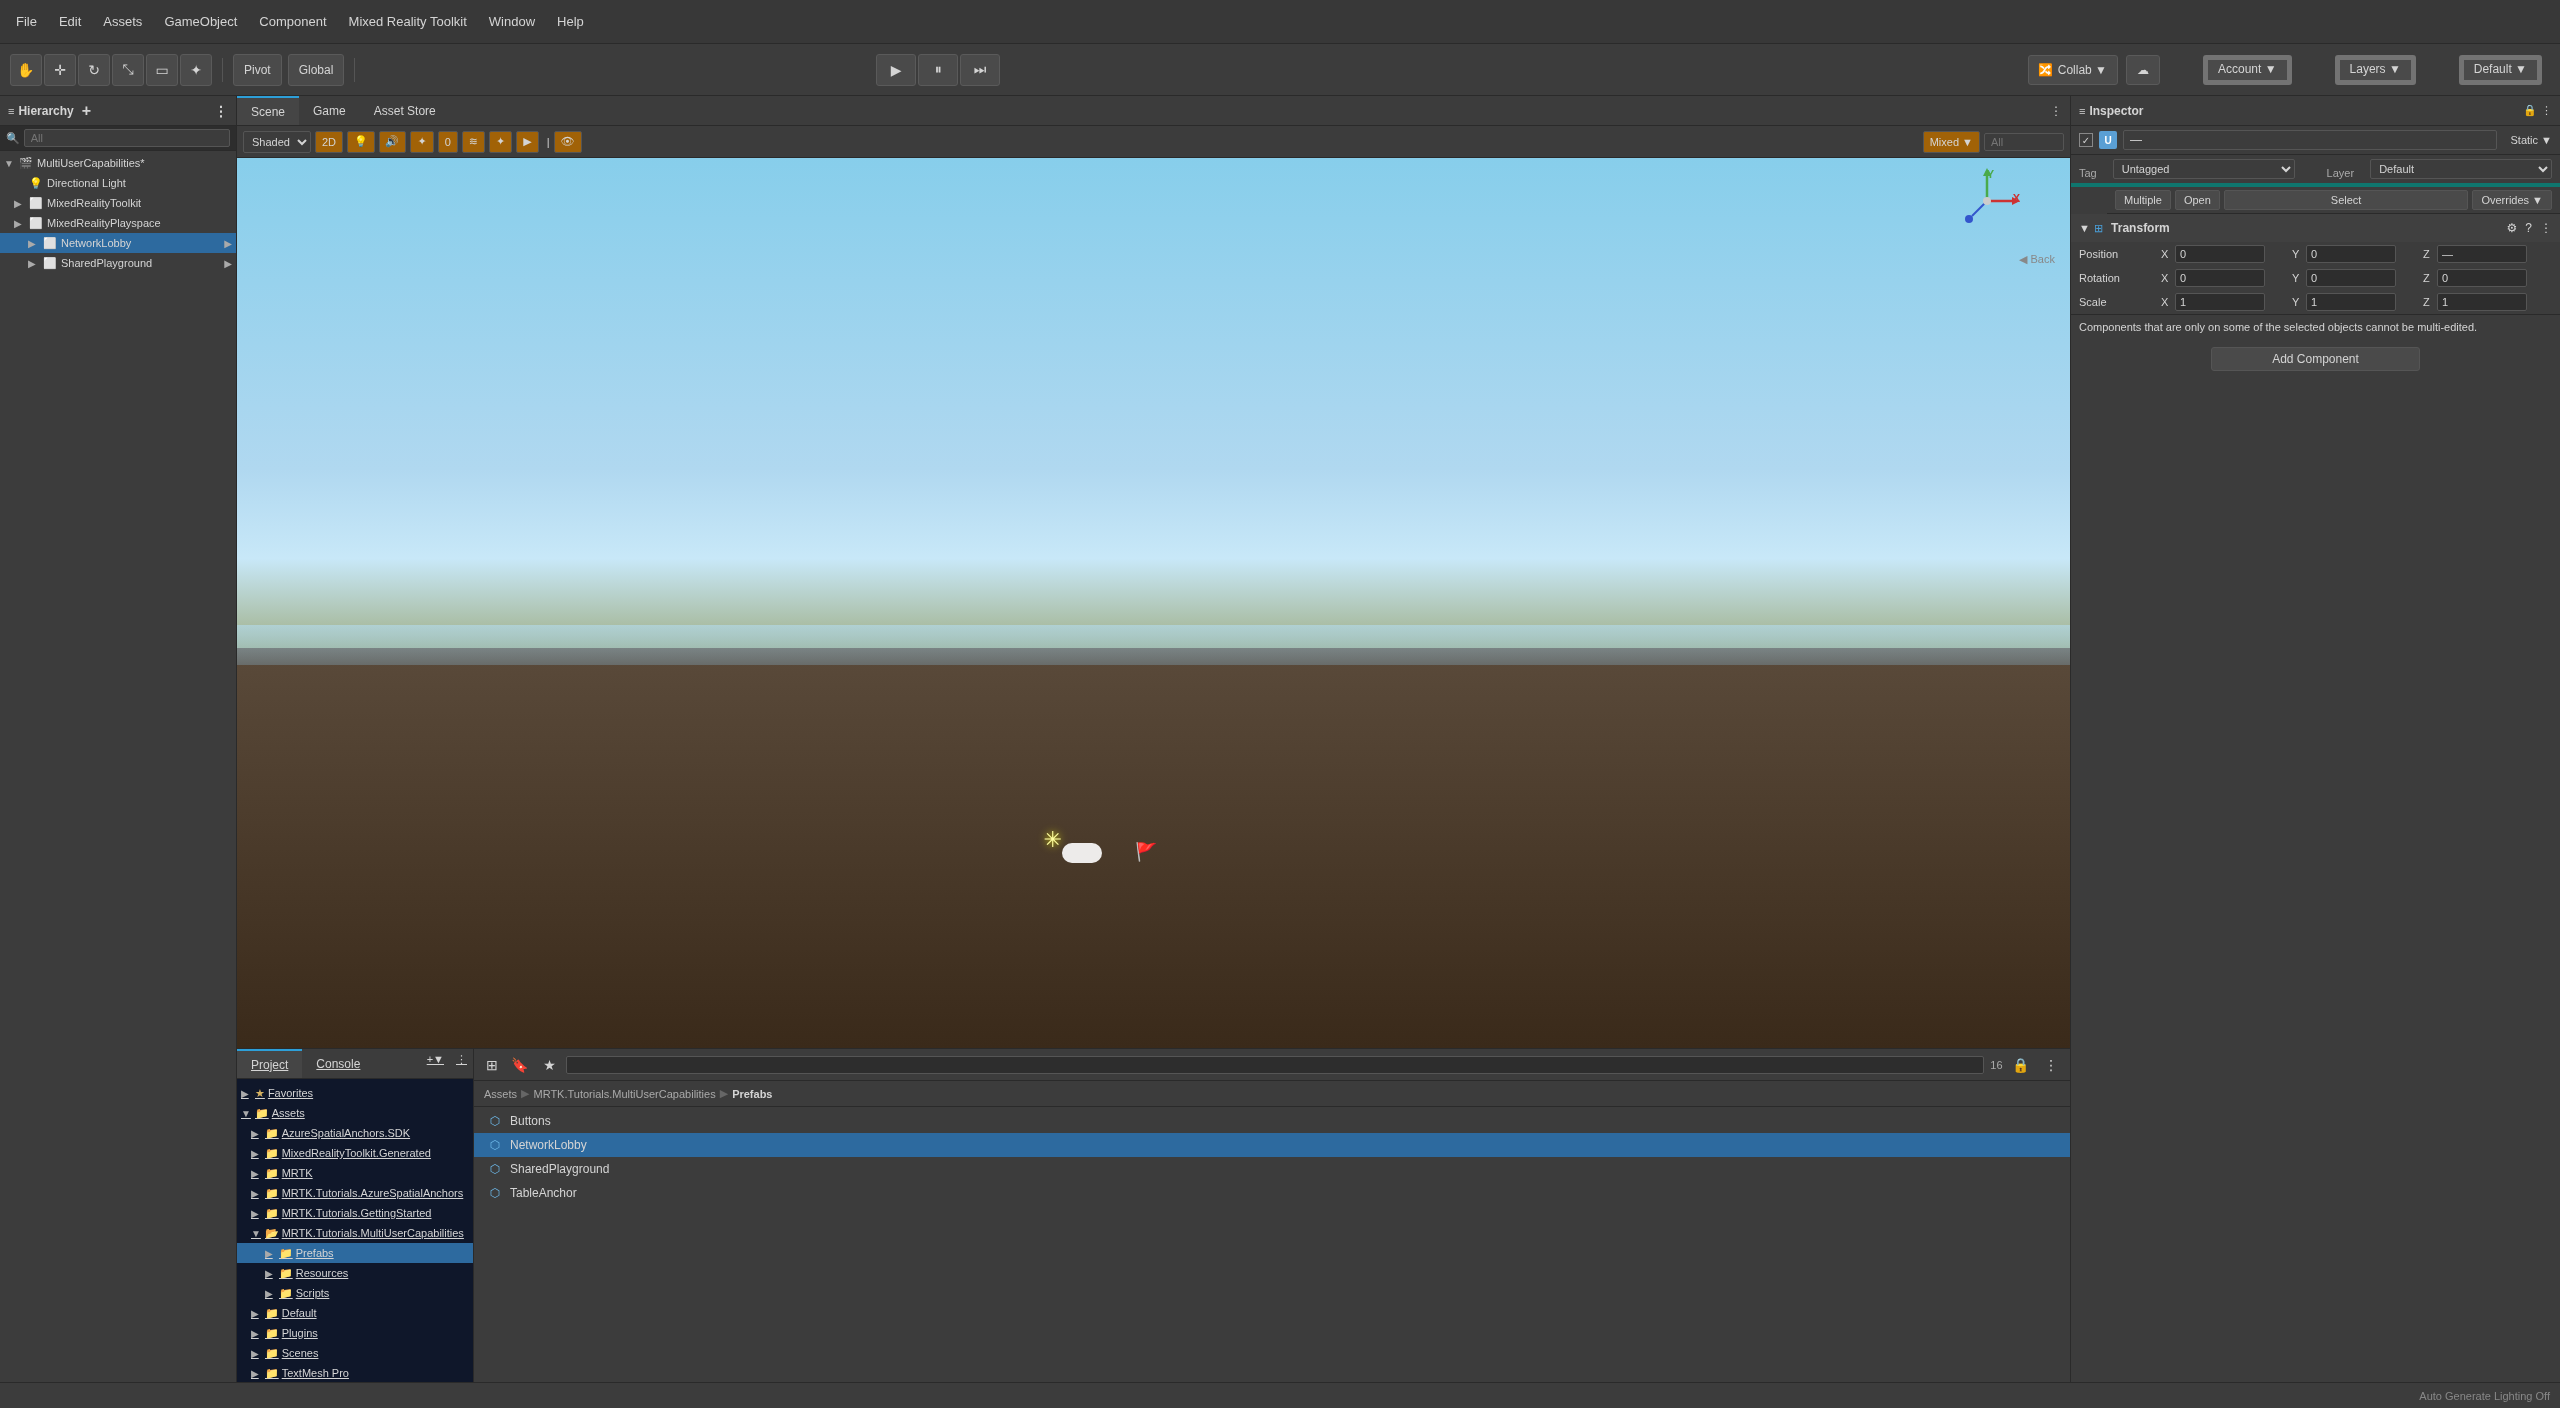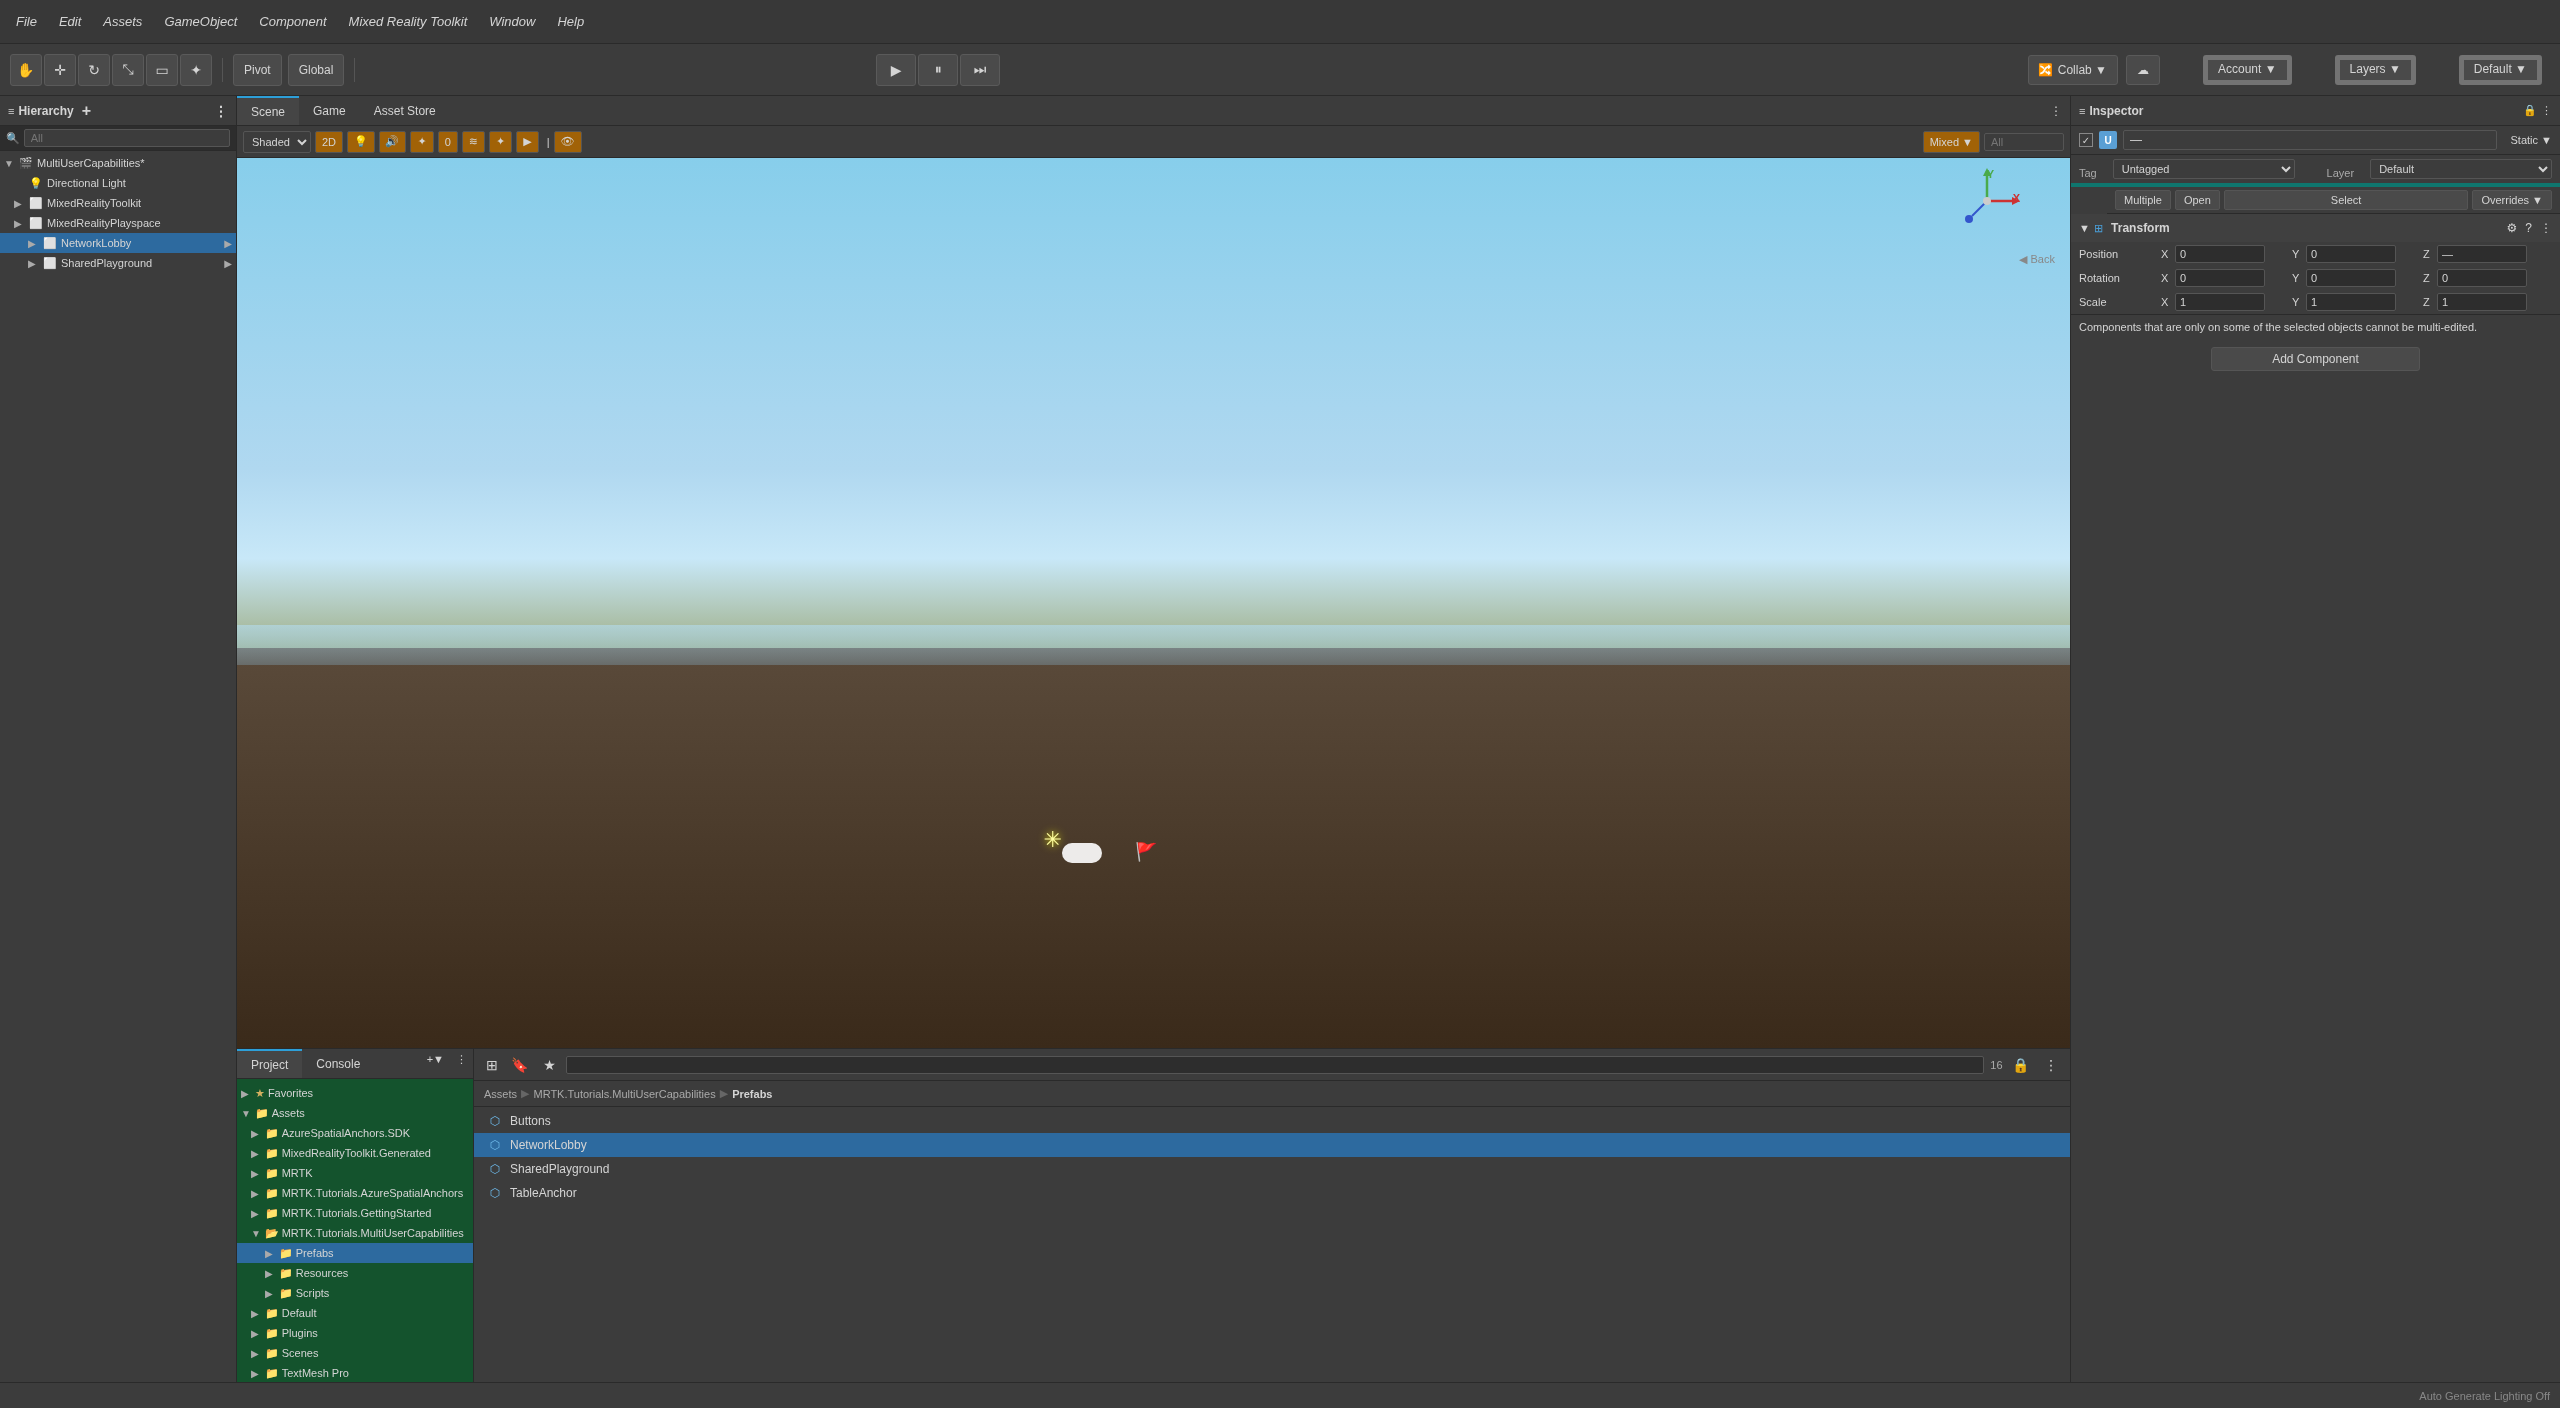--- a/index.html
+++ b/index.html
@@ -1,19 +1,19 @@
 <!DOCTYPE html>
 <html><head>
   <meta charset="utf-8">
   <style>
     * { box-sizing: border-box; margin: 0; padding: 0; }
     body { background: #3c3c3c; color: #d4d4d4; font-family: -apple-system, 'Segoe UI', sans-serif; font-size: 11px; overflow: hidden; width: 2560px; height: 1408px; }
 
     
-    #menu-bar { display: flex; align-items: center; background: #383838; height: 44px; border-bottom: 1px solid #2a2a2a; padding: 0 8px; gap: 6px; font-style: italic; }
+    #menu-bar { display: flex; align-items: center; background: #383838; height: 44px; border-bottom: 1px solid #2a2a2a; padding: 0 8px; gap: 6px; }
     .menu-item { color: #d4d4d4; padding: 4px 8px; cursor: pointer; font-size: 13px; }
     .menu-separator { width: 1px; height: 24px; background: #555; margin: 0 4px; }
 
     
     #toolbar { display: flex; align-items: center; background: #3c3c3c; height: 52px; border-bottom: 1px solid #2a2a2a; padding: 0 10px; gap: 6px; }
     .toolbar-btn { background: #4a4a4a; border: 1px solid #5a5a5a; border-radius: 3px; color: #d4d4d4; padding: 4px 10px; cursor: pointer; font-size: 12px; display: flex; align-items: center; gap: 4px; height: 32px; }
     .toolbar-icon-btn { background: #4a4a4a; border: 1px solid #5a5a5a; border-radius: 3px; color: #d4d4d4; padding: 4px 6px; cursor: pointer; font-size: 14px; display: flex; align-items: center; height: 32px; min-width: 32px; justify-content: center; }
     .toolbar-group { display: flex; gap: 2px; }
     .play-btn { background: #4a4a4a; border: 1px solid #5a5a5a; border-radius: 3px; color: #d4d4d4; width: 40px; height: 32px; display: flex; align-items: center; justify-content: center; cursor: pointer; font-size: 14px; }
 
@@ -37,21 +37,21 @@
     #view-tabs { display: flex; background: #3c3c3c; border-bottom: 1px solid #2a2a2a; height: 30px; }
     .view-tab { padding: 4px 14px; font-size: 12px; cursor: pointer; display: flex; align-items: center; gap: 4px; }
     .view-tab.active { background: #454545; border-top: 2px solid #2d9fd8; }
     .scene-toolbar { display: flex; align-items: center; background: #3c3c3c; padding: 2px 6px; gap: 4px; height: 32px; border-bottom: 1px solid #2a2a2a; }
     .scene-select { background: #3c3c3c; border: 1px solid #555; border-radius: 2px; color: #d4d4d4; padding: 1px 4px; font-size: 11px; height: 22px; }
     .scene-btn { background: #a16207; border: 1px solid #555; border-radius: 2px; color: #d4d4d4; padding: 1px 6px; font-size: 11px; cursor: pointer; height: 22px; display: flex; align-items: center; }
     .scene-viewport { flex: 1; background: linear-gradient(180deg, #87ceeb 0%, #b0d8f0 35%, #c8e8f8 45%, #a0b08a 55%, #5a4a3a 70%, #3a2a1a 100%); position: relative; overflow: hidden; }
 
     
     #bottom-panel { display: flex; height: 360px; border-top: 1px solid #2a2a2a; }
-    #project-console { width: 237px; display: flex; flex-direction: column; border-right: 1px solid #2a2a2a; background: #14532d; }
+    #project-console { width: 237px; display: flex; flex-direction: column; border-right: 1px solid #2a2a2a; background: #0f172a; text-decoration: underline; }
     #assets-panel { flex: 1; display: flex; flex-direction: column; background: #3c3c3c; }
     .bottom-tabs { display: flex; background: #3c3c3c; border-bottom: 1px solid #2a2a2a; height: 30px; }
     .bottom-tab { padding: 4px 14px; font-size: 12px; cursor: pointer; display: flex; align-items: center; gap: 4px; }
     .bottom-tab.active { background: #454545; border-top: 2px solid #2d9fd8; }
     .assets-toolbar { display: flex; align-items: center; padding: 4px 8px; background: #3c3c3c; border-bottom: 1px solid #2a2a2a; gap: 6px; height: 32px; }
     .assets-search { flex: 1; background: #2d2d2d; border: 1px solid #555; border-radius: 2px; color: #d4d4d4; padding: 2px 6px; font-size: 11px; }
     .folder-tree { width: 237px; border-right: 1px solid #2a2a2a; overflow-y: auto; padding: 4px 0; }
     .file-list { flex: 1; overflow-y: auto; padding: 2px 0; }
     .file-item { display: flex; align-items: center; padding: 3px 12px; cursor: pointer; height: 24px; }
     .file-item.selected { background: #2d6a9f; }

